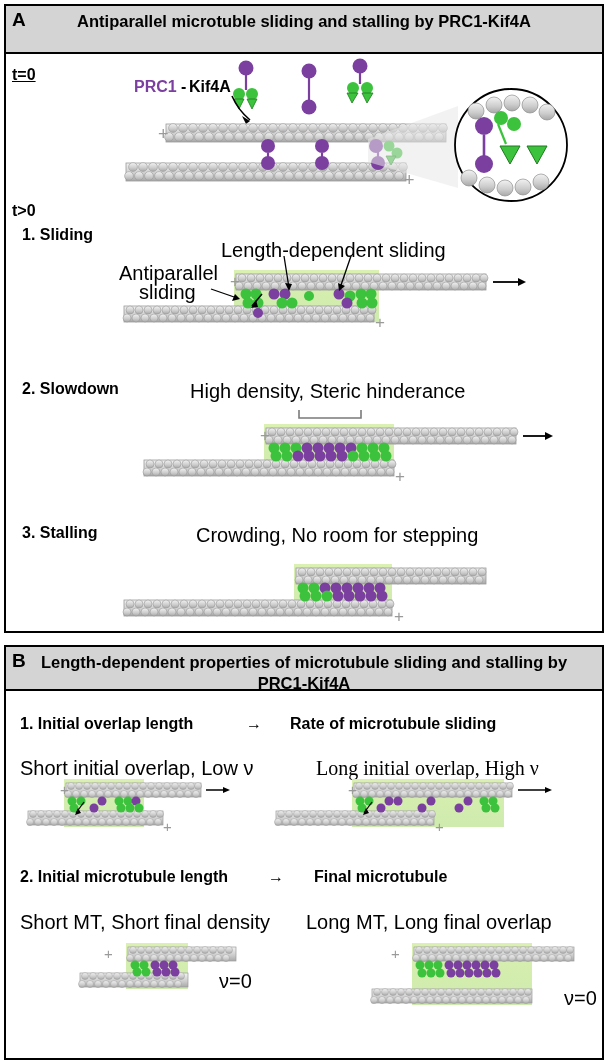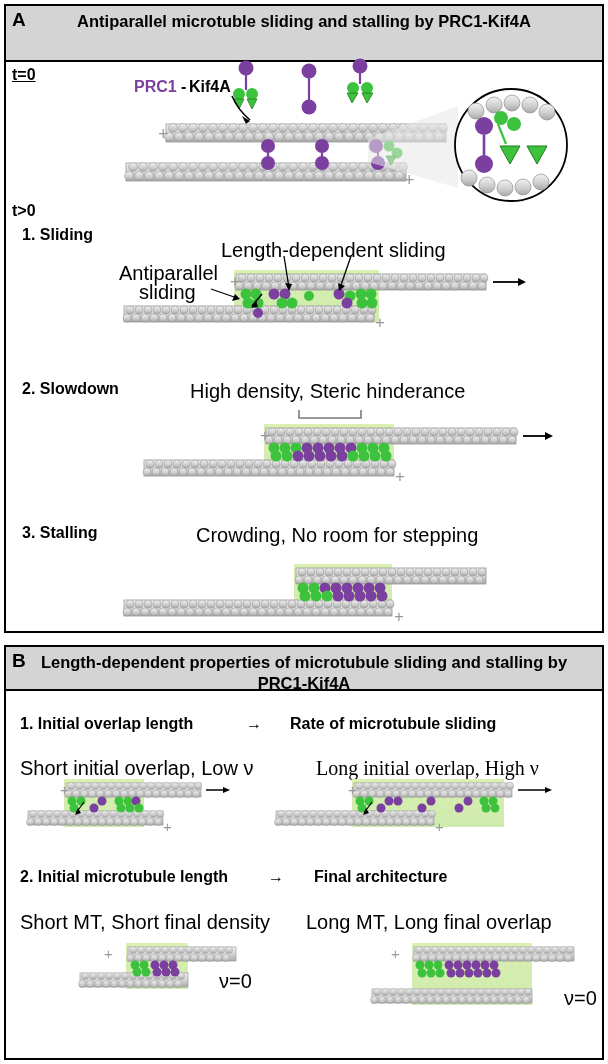--- a/index.html
+++ b/index.html
@@ -29,21 +29,21 @@
     background: #d4d4d4;
     border-bottom: 2px solid #000000;
     box-sizing: border-box;
     width: 100%;
     text-align: center;
     font-weight: bold;
     font-size: 16.5px;
     line-height: 21px;
     padding: 5px 34px 6px 34px;
   }
-  #panel-a .panel-header { height: 56px; }
+  #panel-a .panel-header { height: 48px; }
   #panel-b .panel-header { height: 44px; }
   .panel-letter {
     position: absolute;
     left: 6px;
     top: 3px;
     font-weight: bold;
     font-size: 19px;
   }
 
   .lbl {
@@ -756,21 +756,21 @@
 
   <div class="lbl bold fs16" style="left:14px; top:68px;">1. Initial overlap length</div>
   <div class="lbl bold fs16" style="left:240px; top:68px;">→</div>
   <div class="lbl bold fs16" style="left:284px; top:68px;">Rate of microtubule sliding</div>
 
   <div class="lbl fs15" style="left:14px; top:110px;">Short initial overlap, Low ν</div>
   <div class="lbl fs15" style="left:310px; top:110px;font-family:Liberation Serif, serif;">Long initial overlap, High ν</div>
 
   <div class="lbl bold fs16" style="left:14px; top:221px;">2. Initial microtubule length</div>
   <div class="lbl bold fs16" style="left:262px; top:221px;">→</div>
-  <div class="lbl bold fs16" style="left:308px; top:221px;">Final architecture</div>
+  <div class="lbl bold fs16" style="left:308px; top:221px;">Final microtubule</div>
 
   <div class="lbl fs15" style="left:14px; top:264px;">Short MT, Short final density</div>
   <div class="lbl fs15" style="left:300px; top:264px;">Long MT, Long final overlap</div>
 
   <div class="lbl fs15" style="left:213px; top:323px;">ν=0</div>
   <div class="lbl fs15" style="left:558px; top:340px;">ν=0</div>
 
   <svg class="stage" viewBox="0 0 596 411" width="596" height="411">
     <defs>
       <linearGradient id="gbead2" x1="0" y1="0" x2="0" y2="1">

